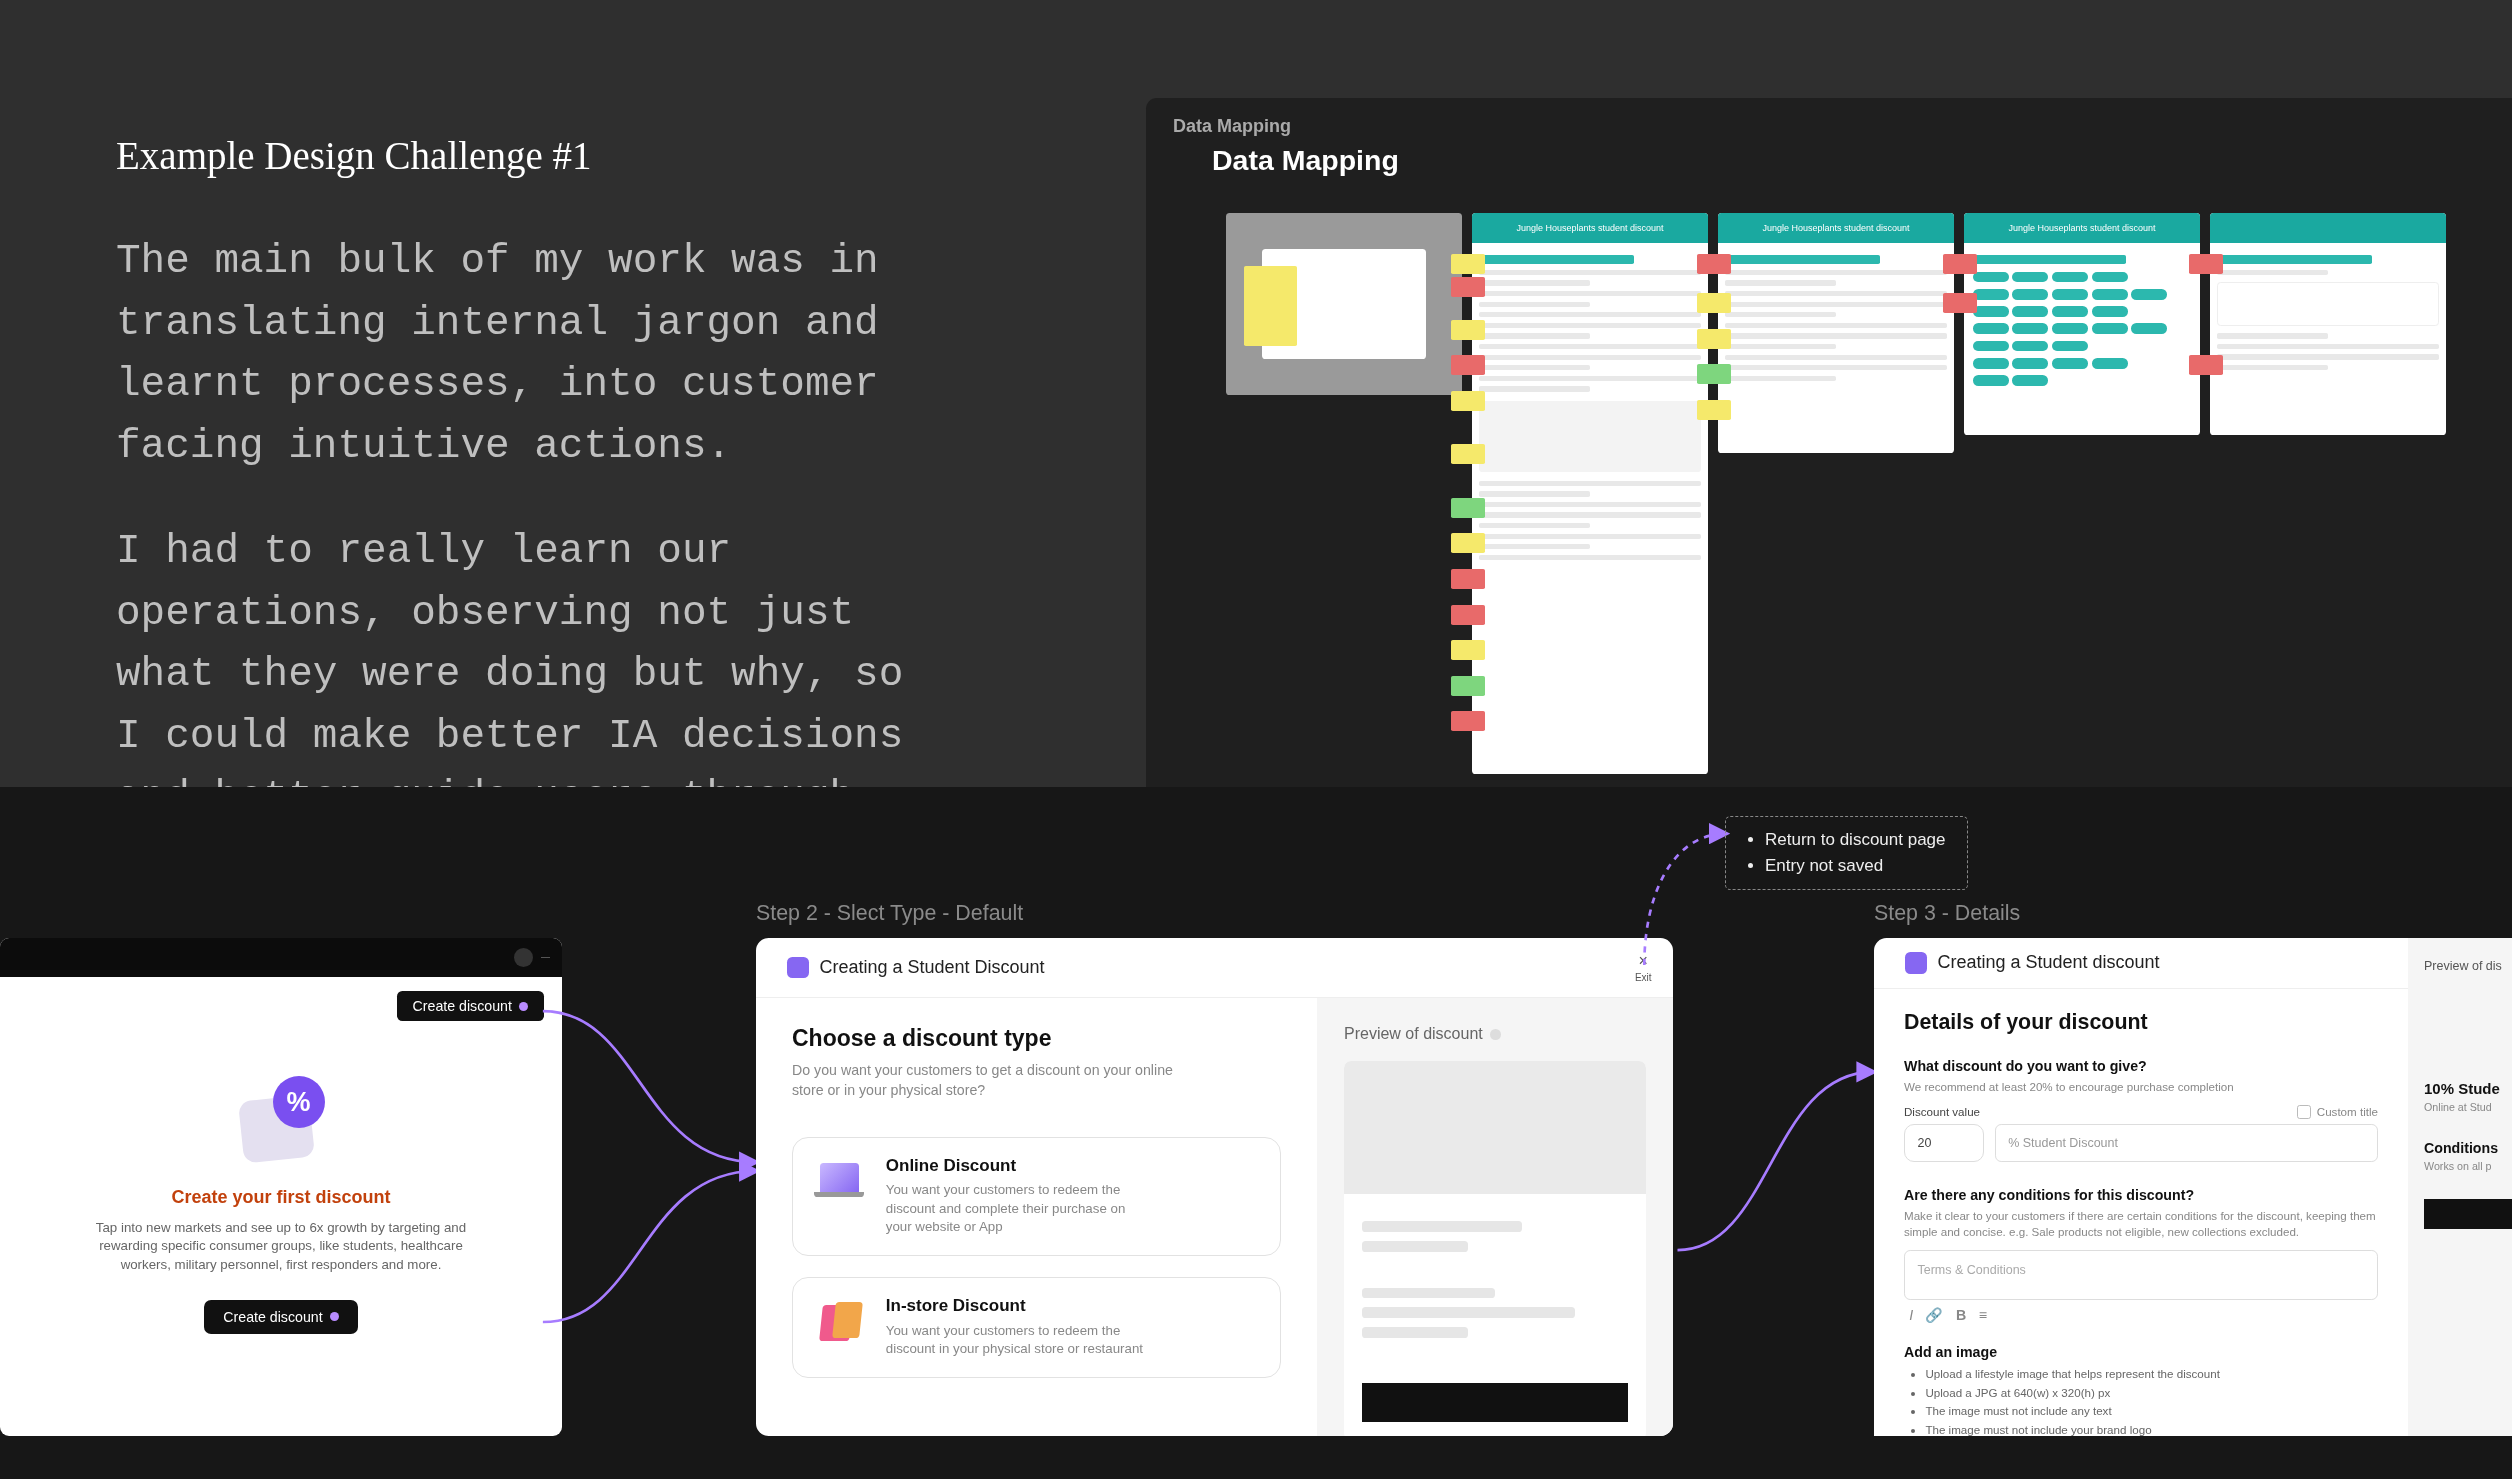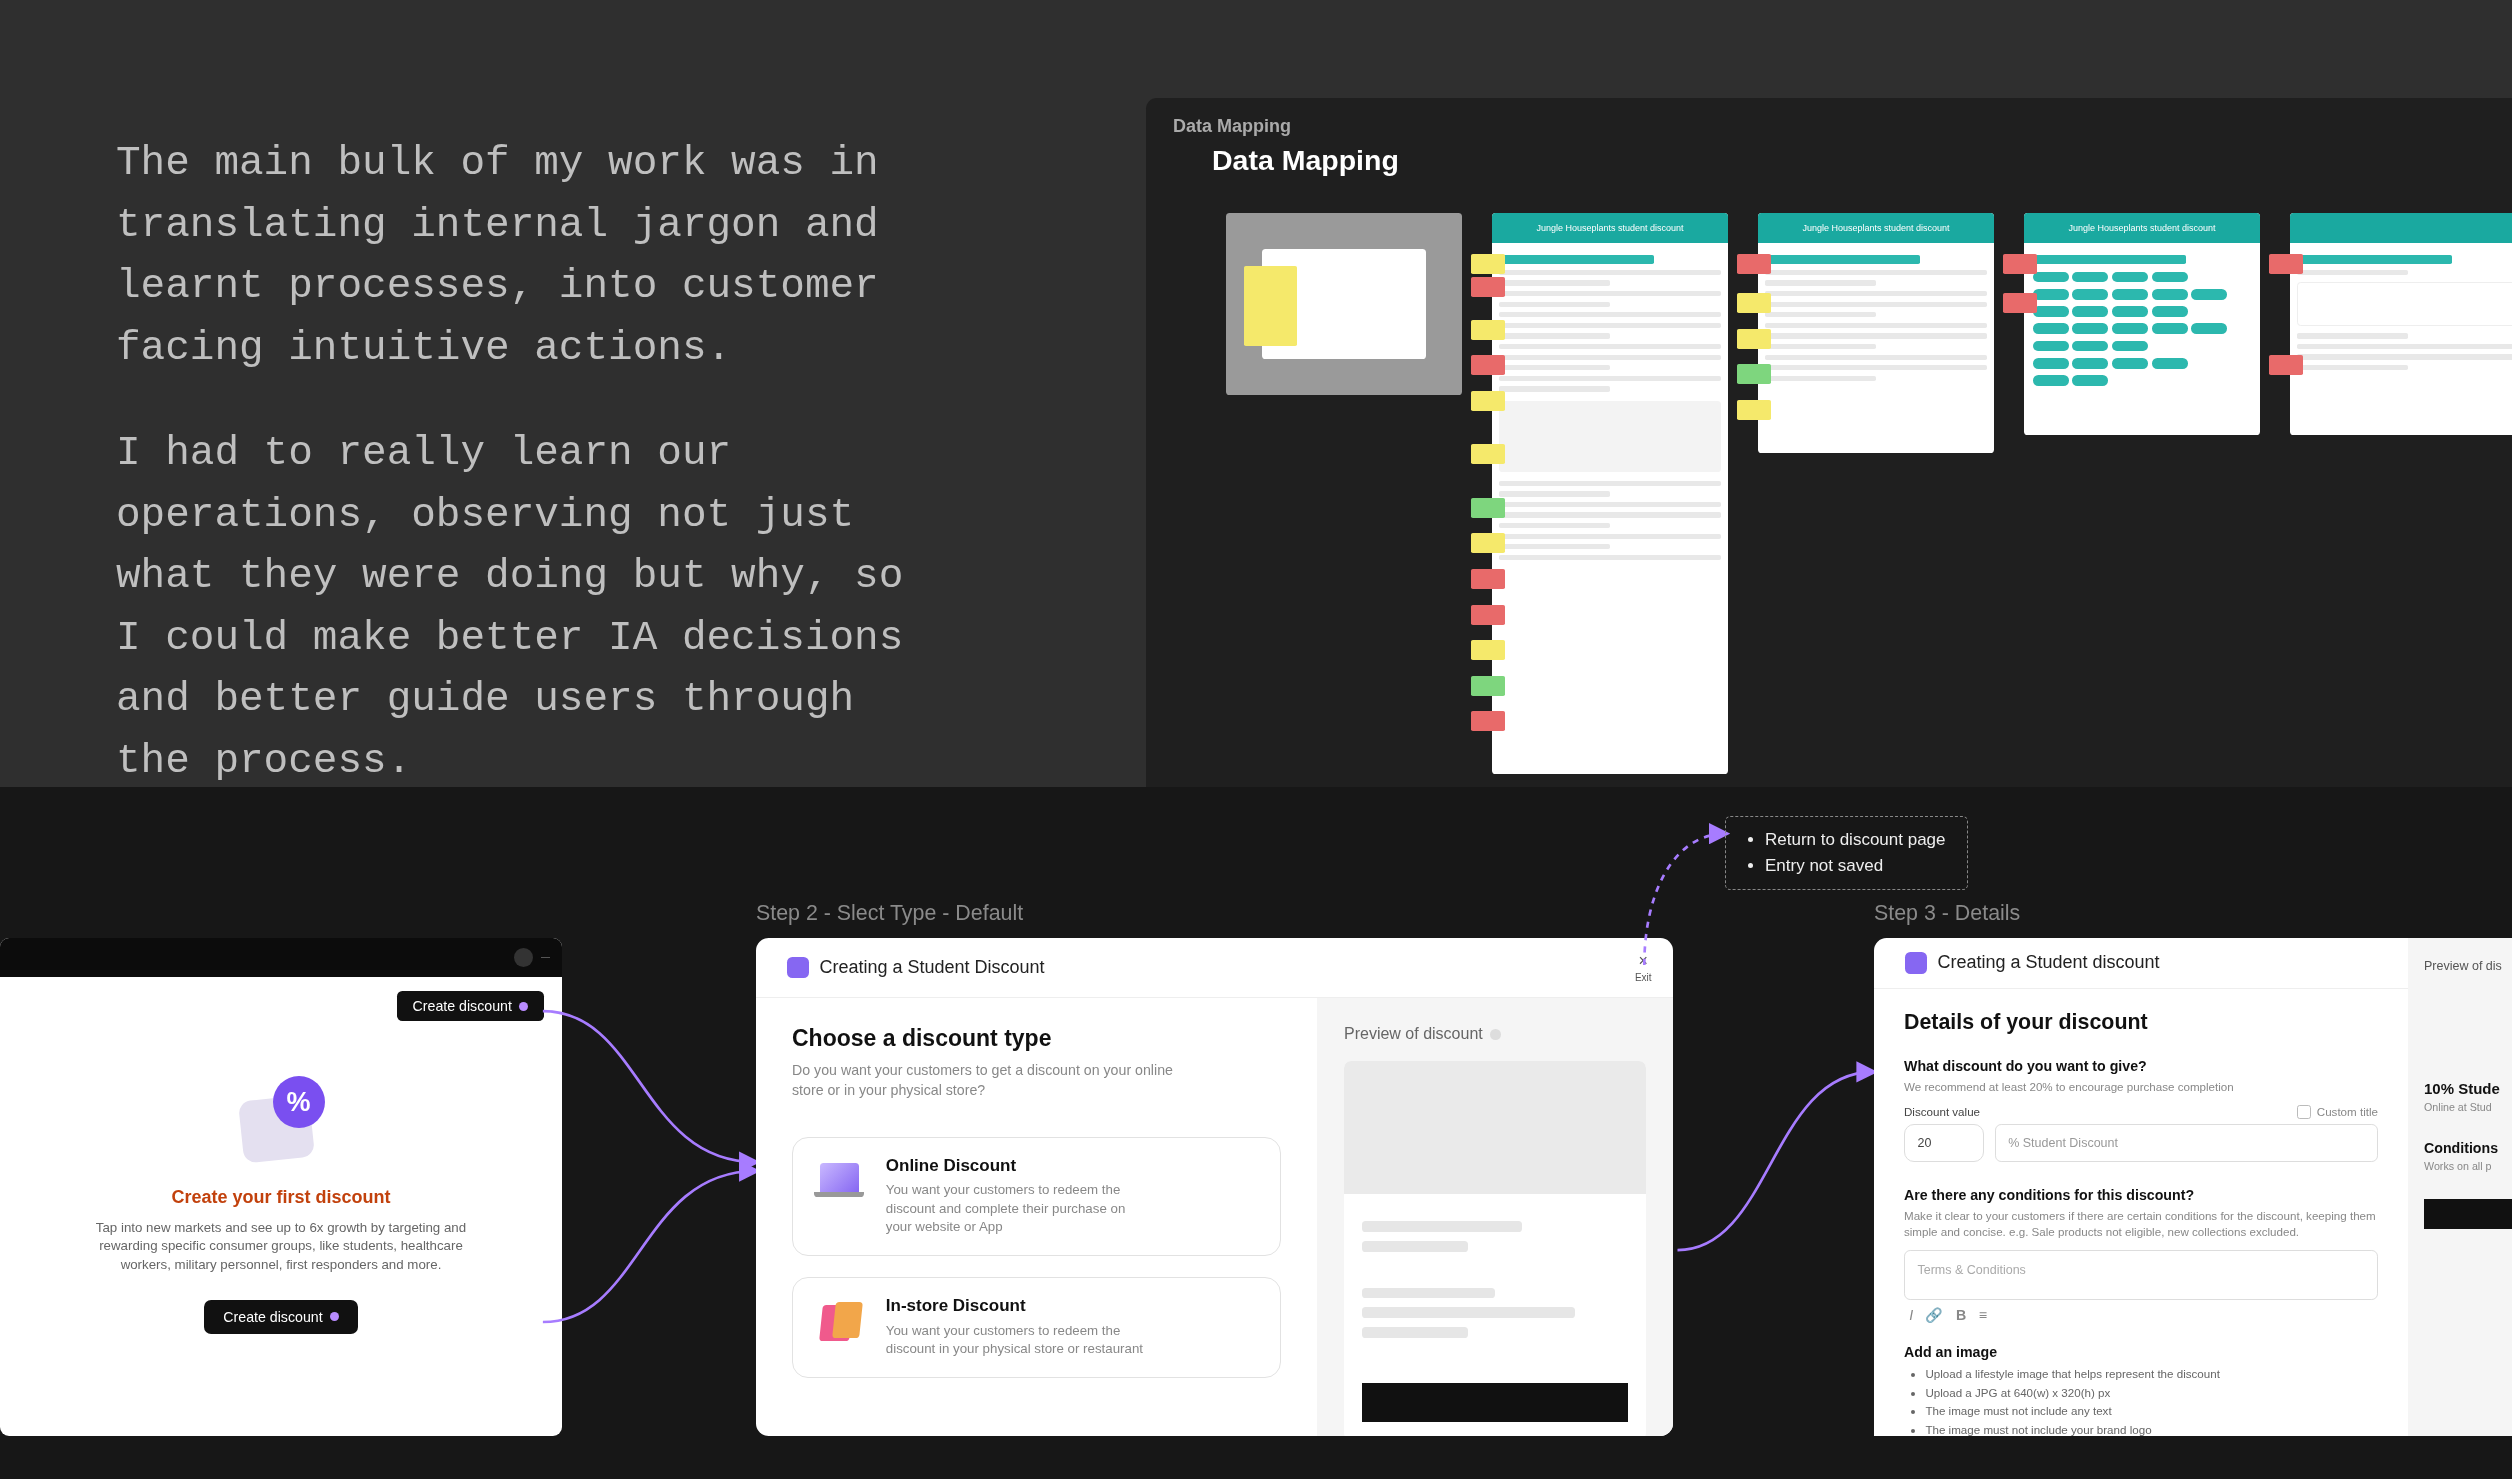--- a/index.html
+++ b/index.html
@@ -62,21 +62,21 @@
   }
   .mapping-panel .title {
     font-size: 28.5px;
     font-weight: 700;
     color: #fff;
     margin-left: 39px;
     margin-bottom: 36px;
   }
   .thumbs {
     display: flex;
-    gap: 30px;
+    gap: 10px;
     margin-left: 53px;
   }
   .thumb {
     background: #fff;
     border-radius: 3.6px;
     position: relative;
     flex-shrink: 0;
   }
   .thumb.t0 { width: 236px; height: 182px; background:#9a9a9a; }
   .thumb.t0::after{
@@ -284,20 +284,21 @@
     font-size:17px;
     line-height:1.5;
   }
   .callout ul{ list-style:disc; padding-left:9px;}
 </style>
 </head>
 <body>
 
 <div class="top">
   <div class="intro">
+    <h1>Example Design Challenge #1</h1>
     <p>The main bulk of my work was in translating internal jargon and learnt processes, into customer facing intuitive actions.</p>
     <p>I had to really learn our operations, observing not just what they were doing but why, so I could make better IA decisions and better guide users through the process.</p>
   </div>
 
   <div class="mapping-panel">
     <div class="crumb">Data Mapping</div>
     <div class="title">Data Mapping</div>
     <div class="thumbs">
       <div class="thumb t0"></div>
       <div class="thumb t1">

